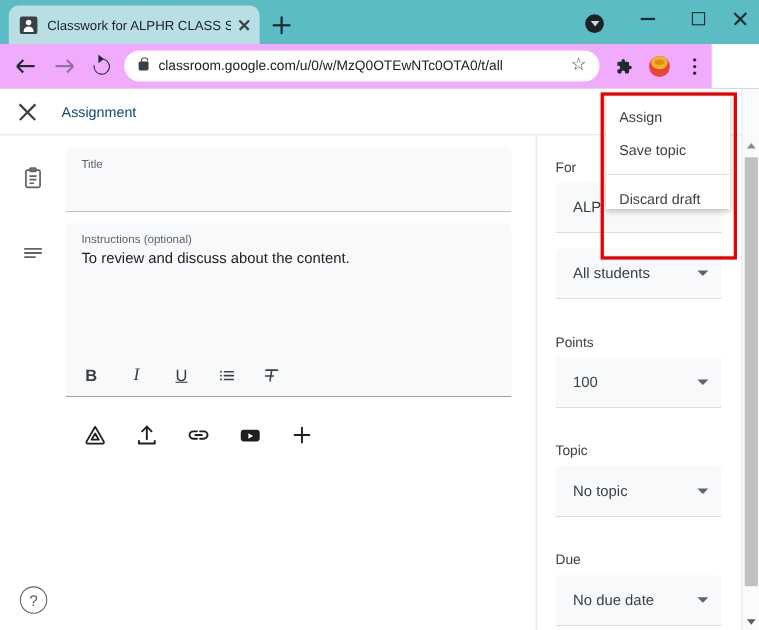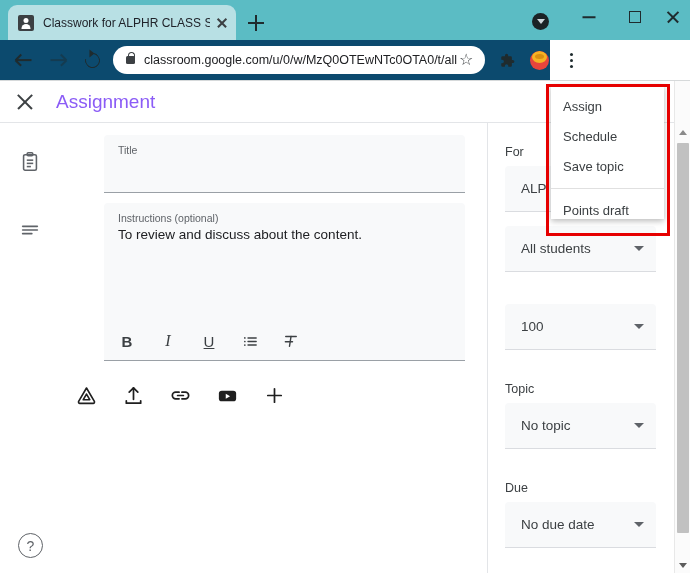--- a/index.html
+++ b/index.html
@@ -100,22 +100,22 @@
     width: 15px; height: 1.6px; background: #1f2b2e;
     transform: translate(-50%, -50%) rotate(45deg);
   }
   .w-close span::after {
     content: ""; position: absolute; left: 0; top: 0;
     transform: rotate(-90deg); transform-origin: center;
   }
 
   
   .toolbar {
-    position: absolute; left: 0; top: 40px; width: 550px; height: 40px;
-    background: #0c4a6e;
+    position: absolute; left: 0; top: 40px; width: 647px; height: 40px;
+    background: #f0abfc;
     display: flex; align-items: center;
   }
   .navbtn { width: 34px; height: 34px; position: relative; cursor: pointer; flex: 0 0 auto; }
   .navbtn:first-child { margin-left: 7px; }
 
   .arrow-l, .arrow-r {
     position: absolute; left: 50%; top: 50%;
     width: 15px; height: 1.8px; background: #1f2b2e;
     transform: translate(-50%, -50%);
   }
@@ -218,36 +218,36 @@
     width: 24px; height: 24px; margin-left: 13px;
     position: relative; cursor: pointer; flex: 0 0 24px;
   }
   .close-x::before, .close-x::after {
     content: ""; position: absolute; left: 2px; top: 11px;
     width: 20px; height: 1.7px; background: #3c4043;
   }
   .close-x::before { transform: rotate(45deg); }
   .close-x::after  { transform: rotate(-45deg); }
   .app-title {
-    margin-left: 19px; font-size: 19px; color: #8b5cf6;
+    margin-left: 19px; font-size: 13px; color: #0c4a6e;
   }
 
   .content {
     position: absolute; left: 0; top: 42px;
     width: 674px; height: 451px;
     display: flex;
   }
 
   .left-pane {
     width: 488px; height: 451px;
     border-right: 1px solid #e3e5e8;
     position: relative;
   }
 
-  .field-row { display: flex; gap: 44px; }
+  .field-row { display: flex; }
   .field-icon {
     width: 60px; flex: 0 0 60px;
     display: flex; justify-content: center;
     padding-top: 16px;
     color: #5f6368;
   }
 
   .filled-input {
     flex: 1 1 auto;
     background: #f8f9fa;
@@ -352,21 +352,21 @@
   .sb-thumb {
     position: absolute; left: 2px; top: 62px;
     width: 12px; height: 390px;
     background: #c1c1c1; border-radius: 1px;
     cursor: pointer;
   }
 
   
   .menu {
     position: absolute; left: 551px; top: 85px;
-    width: 113px; height: 134px;
+    width: 113px; height: 105px;
     background: #ffffff;
     box-shadow: 0 2px 6px rgba(0,0,0,0.28);
     z-index: 40;
     padding: 6px 0 0 0;
   }
   .menu-item {
     height: 30px; display: flex; align-items: center;
     padding-left: 12px;
     font-size: 13px; color: #3c4043;
     cursor: pointer;
@@ -549,20 +549,21 @@
           <div class="side-select for-box">
             <div class="sv">ALP</div>
           </div>
           <div class="side-select">
             <div class="sv">All students</div>
             <div class="caret"></div>
           </div>
         </div>
 
         <div class="side-group">
+          <div class="side-label">Points</div>
           <div class="side-select">
             <div class="sv">100</div>
             <div class="caret"></div>
           </div>
         </div>
 
         <div class="side-group">
           <div class="side-label">Topic</div>
           <div class="side-select">
             <div class="sv">No topic</div>
@@ -587,21 +588,20 @@
         </div>
       <div class="sb-thumb"></div>
       <div class="sb-arrow sb-down">
           <i></i>
         </div>
     </div>
   </div>
 
   <div class="menu">
     <div class="menu-item">Assign</div>
-    <div class="menu-item">Schedule</div>
     <div class="menu-item">Save topic</div>
     <div class="menu-sep"></div>
-    <div class="menu-item">Points draft</div>
+    <div class="menu-item">Discard draft</div>
   </div>
 
   <div class="anno-box"></div>
 
 </div>
 
 </body></html>

